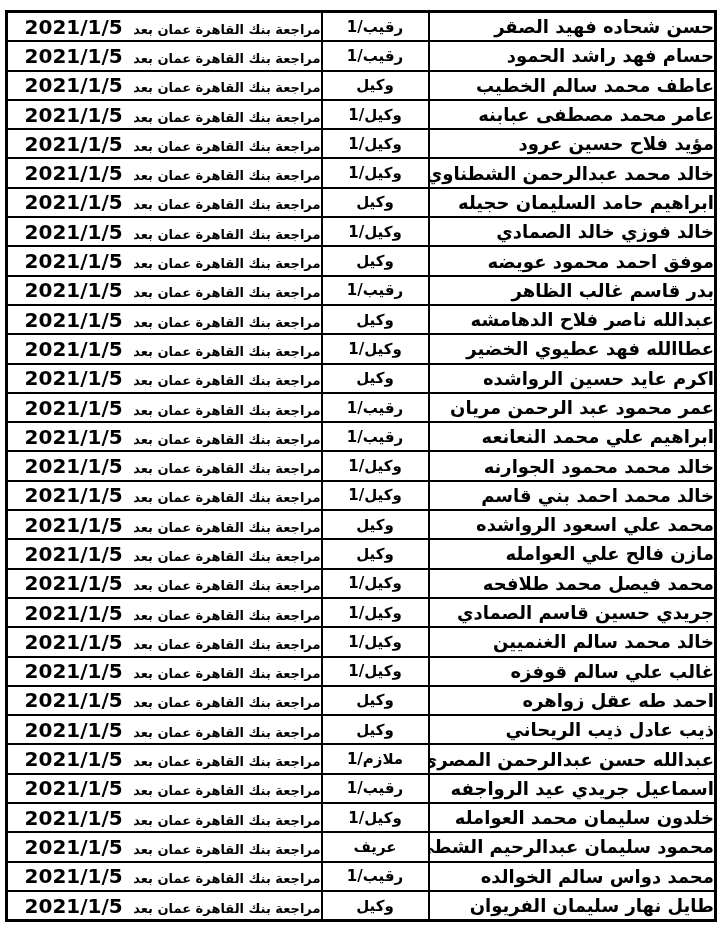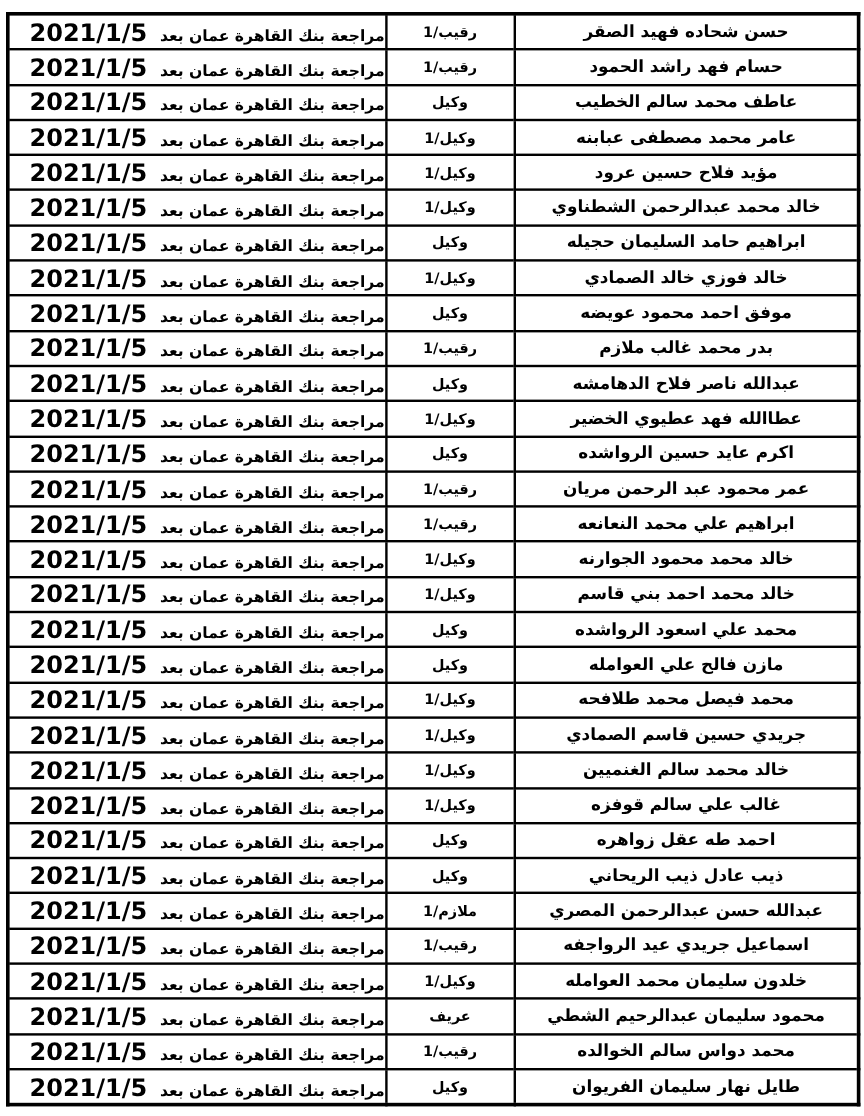--- a/index.html
+++ b/index.html
@@ -30,27 +30,27 @@
   table.roster td {
     border: 2px solid #000000;
     height: 27.3px;
     vertical-align: middle;
     padding: 0;
     overflow: hidden;
     white-space: nowrap;
     font-weight: bold;
   }
   td.name-cell {
-    text-align: center;
+    text-align: right;
     padding-right: 5px;
-    font-size: 14px;
+    font-size: 18px;
   }
   td.rank-cell {
     text-align: center;
-    font-size: 12px;
+    font-size: 15px;
   }
   td.note-cell {
     text-align: right;
     padding-right: 2px;
     padding-left: 20px;
   }
   .note-text {
     font-size: 13px;
     font-weight: bold;
   }
@@ -176,21 +176,21 @@
     <td class="rank-cell">
       <span>وكيل</span>
     </td>
     <td class="note-cell">
       <span class="note-text">مراجعة بنك القاهرة عمان بعد</span>
       <span class="review-date">2021/1/5</span>
     </td>
   </tr>
         <tr>
     <td class="name-cell">
-      <span>بدر محمد غالب ملازم</span>
+      <span>بدر قاسم غالب الظاهر</span>
     </td>
     <td class="rank-cell">
       <span>رقيب/1</span>
     </td>
     <td class="note-cell">
       <span class="note-text">مراجعة بنك القاهرة عمان بعد</span>
       <span class="review-date">2021/1/5</span>
     </td>
   </tr>
         <tr>

